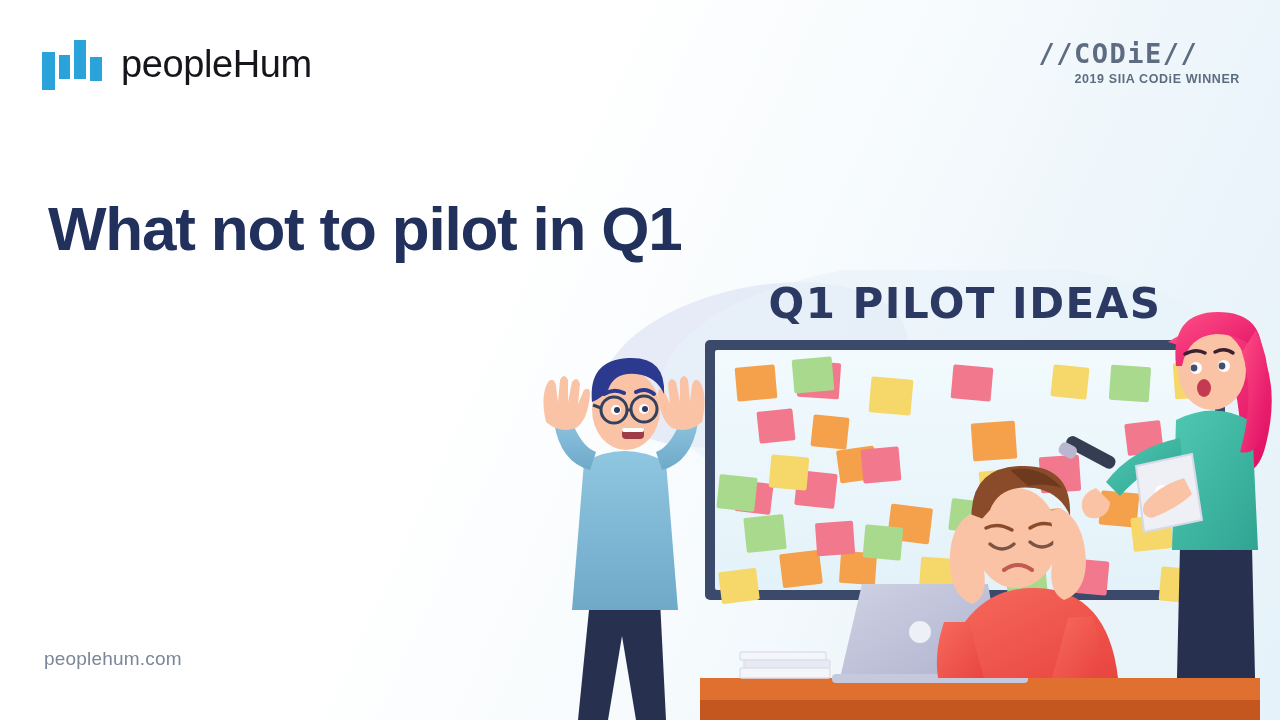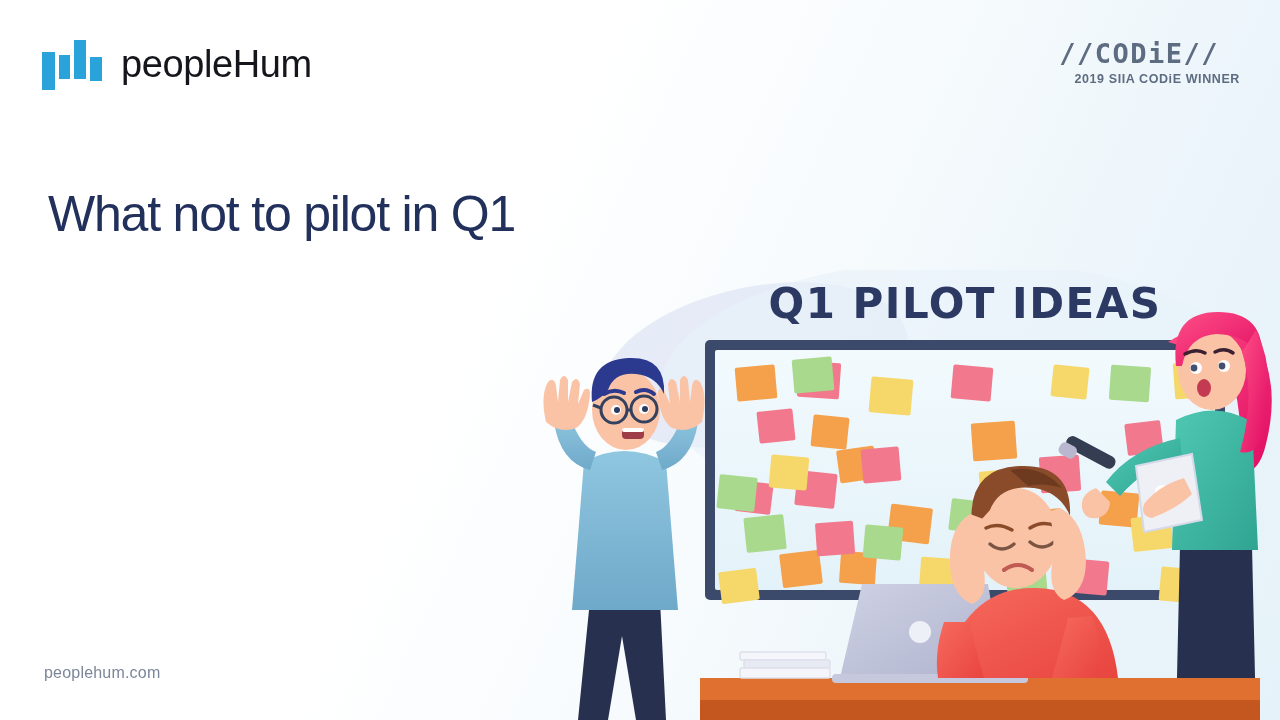--- a/index.html
+++ b/index.html
@@ -45,21 +45,20 @@
     letter-spacing: -0.4px;
     color: #15161c;
     line-height: 1;
     white-space: nowrap;
   }
 
   .award {
     position: absolute;
     right: 40px;
     top: 40px;
-    text-align: center;
     color: #5b6b80;
   }
   .award-title {
     font-size: 27px;
     font-weight: 700;
     letter-spacing: 1.5px;
     line-height: 1.05;
     color: #5d6c80;
     font-family: "DejaVu Sans Mono", monospace;
     white-space: nowrap;
@@ -73,33 +72,33 @@
     white-space: nowrap;
     margin-left: 36px;
   }
 
   
   .headline {
     position: absolute;
     left: 48px;
     top: 152px;
     width: 800px;
-    font-size: 50px;
-    font-weight: 400;
+    font-size: 62px;
+    font-weight: 700;
     letter-spacing: -1.2px;
     line-height: 1.12;
     color: #22305c;
   }
 
   
   .site-url {
     position: absolute;
     left: 44px;
-    bottom: 38px;
-    font-size: 16px;
+    bottom: 50px;
+    font-size: 19px;
     font-weight: 400;
     letter-spacing: 0.2px;
     color: #7b8698;
   }
 
   
   .illustration {
     position: absolute;
     right: 0;
     bottom: 0;

